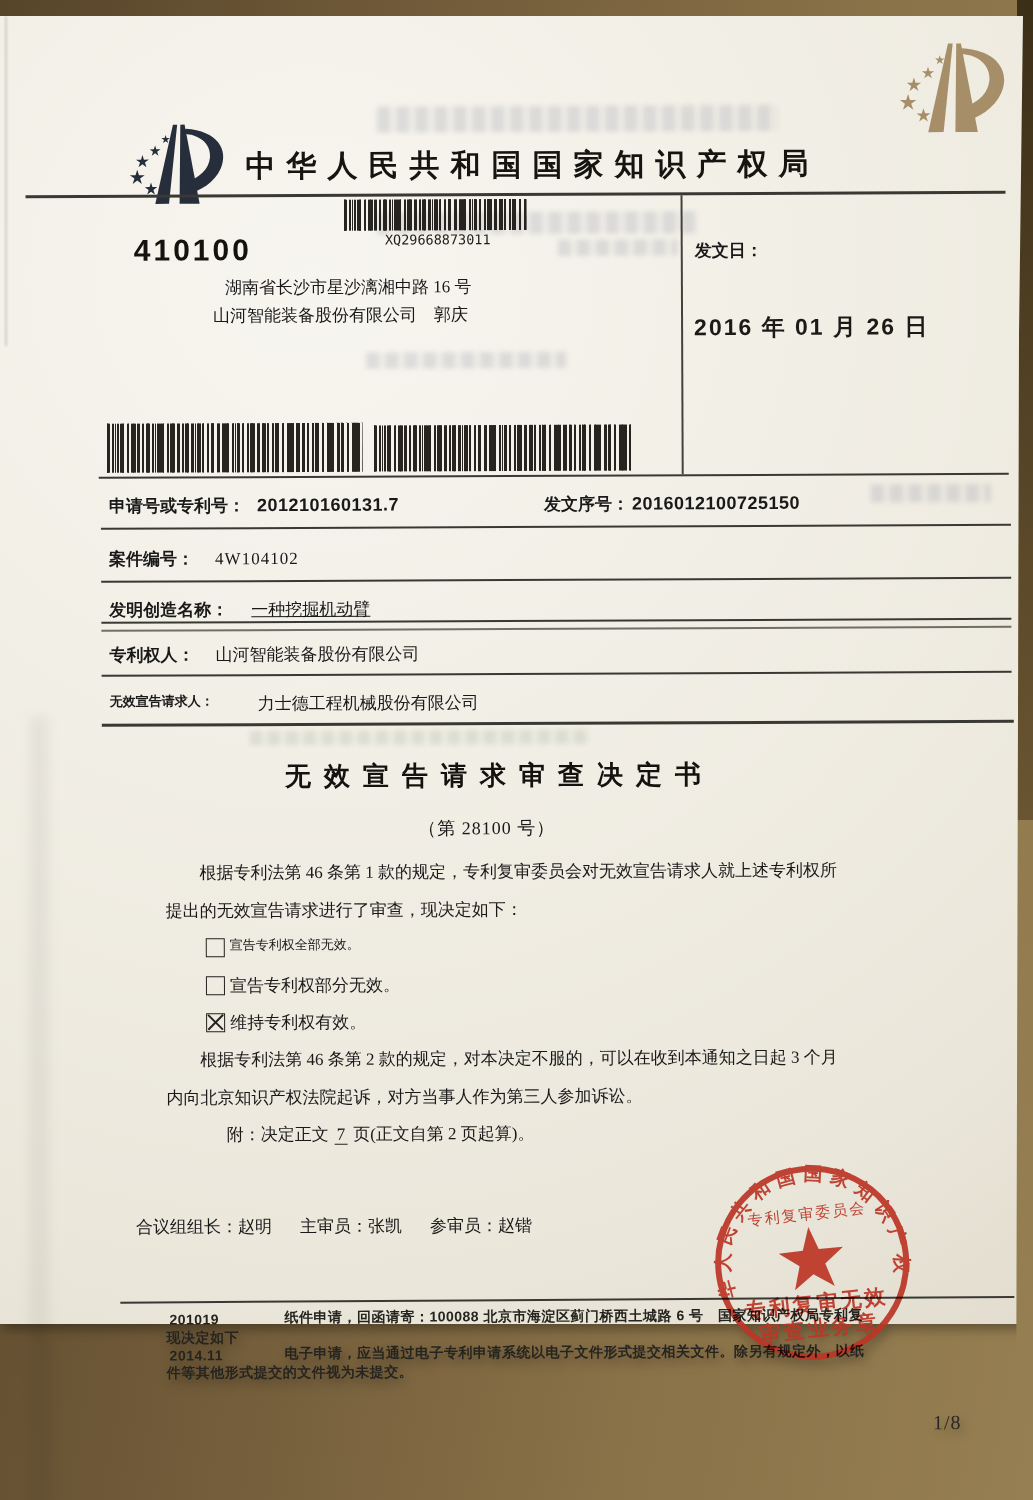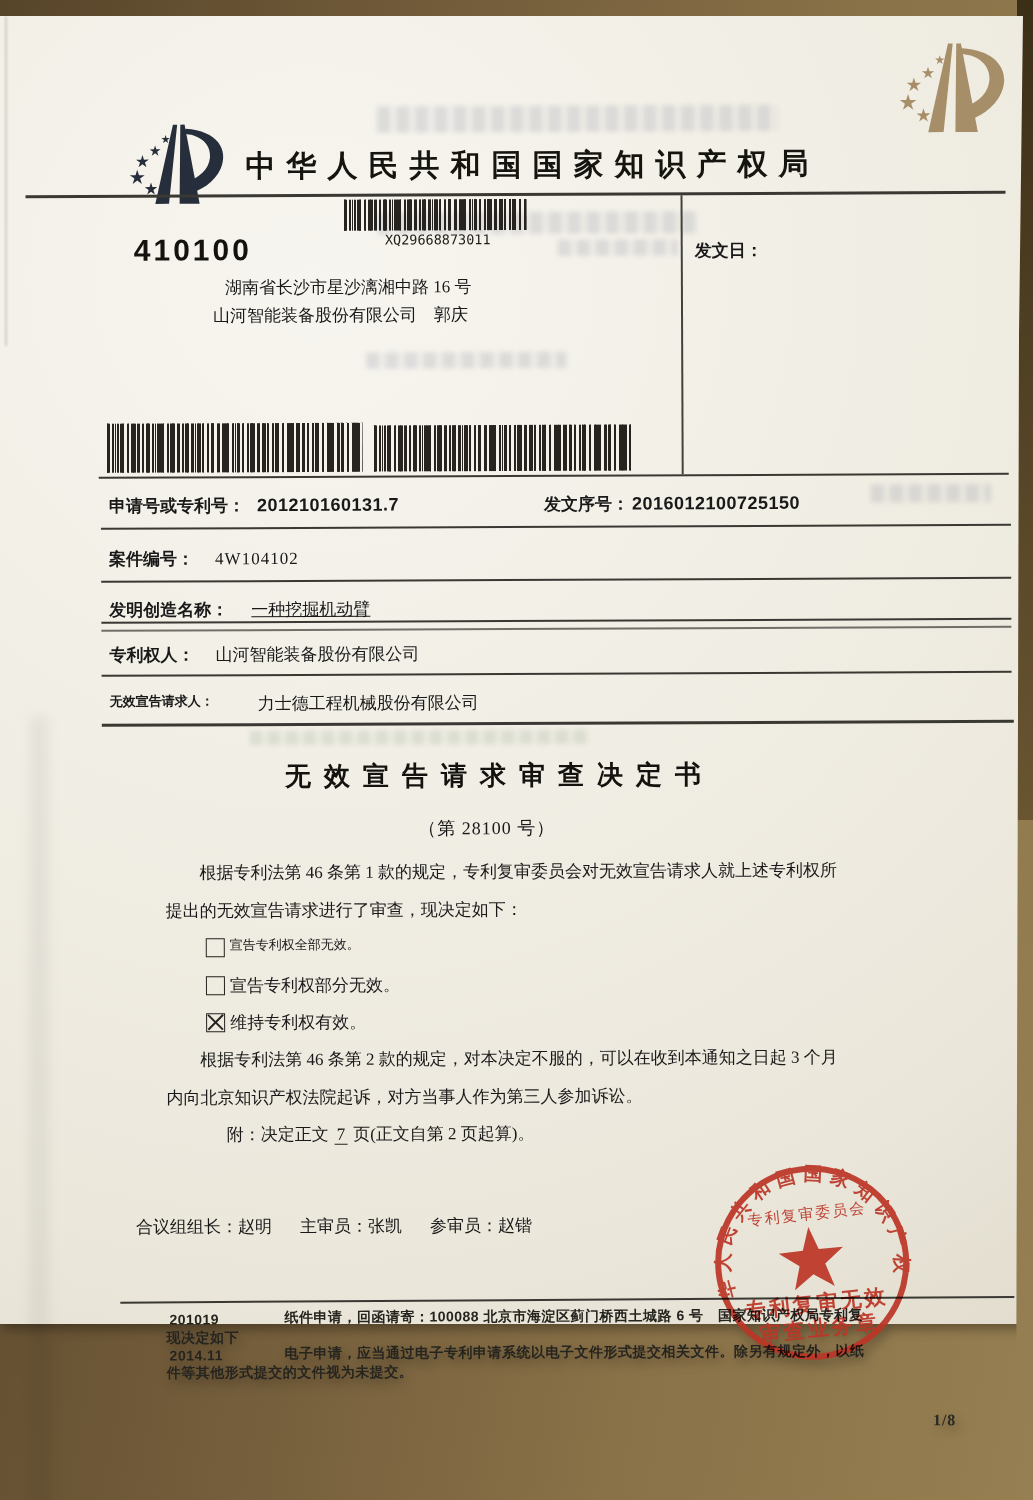--- a/index.html
+++ b/index.html
@@ -97,20 +97,21 @@
     </svg>
     <div class="t b" style="left:248px;top:130px;font-size:30px;letter-spacing:11px;color:#15140f;">中华人民共和国国家知识产权局</div>
     <div class="hr" style="left:28px;top:177px;width:980px;height:3px;"></div>
 
     <div class="barcode" style="left:346px;top:183px;width:183px;height:31px;"></div>
     <div class="t mono" style="left:350px;top:215px;width:180px;text-align:center;font-size:13.5px;color:#201d18;">XQ29668873011</div>
     <div class="t b" style="left:136px;top:214px;font-size:30px;letter-spacing:3px;color:#14120e;">410100</div>
     <div class="t serif b" style="left:697px;top:225px;font-size:17px;text-align:center;">发文日：</div>
     <div class="t serif" style="left:227px;top:260px;font-size:17px;">湖南省长沙市星沙漓湘中路 16 号</div>
     <div class="t serif" style="left:215px;top:288px;font-size:17px;">山河智能装备股份有限公司　郭庆</div>
+    <div class="t" style="left:696px;top:298px;font-size:23px;font-weight:600;letter-spacing:2px;color:#1b1a17;">2016 年 01 月 26 日</div>
     <div class="vr" style="left:683px;top:180px;height:279px;"></div>
 
     <div class="barcode" style="left:108px;top:406px;width:256px;height:49px;"></div>
     <div class="barcode" style="left:375px;top:409px;width:259px;height:46px;"></div>
     <div class="hr" style="left:100px;top:459px;width:910px;"></div>
 
     <div class="t serif b" style="left:110px;top:478px;font-size:17px;">申请号或专利号：</div>
     <div class="t b" style="left:258px;top:477px;font-size:18px;letter-spacing:.5px;">201210160131.7</div>
     <div class="t serif b" style="left:545px;top:478px;font-size:17px;">发文序号：</div>
     <div class="t b" style="left:633px;top:477px;font-size:18px;letter-spacing:.5px;">2016012100725150</div>
@@ -158,21 +159,21 @@
     </div>
 
     <div class="hr" style="left:118px;top:1283px;width:894px;height:2px;transform:rotate(-.12deg);"></div>
     <div class="t footer-t" style="left:167px;top:1294px;">201019</div>
     <div class="t footer-t" style="left:282px;top:1292px;">纸件申请，回函请寄：100088 北京市海淀区蓟门桥西土城路 6 号　国家知识产权局专利复</div>
     <div class="t footer-t" style="left:164px;top:1312px;">现决定如下</div>
     <div class="t footer-t" style="left:167px;top:1330px;">2014.11</div>
     <div class="t footer-t" style="left:282px;top:1328px;">电子申请，应当通过电子专利申请系统以电子文件形式提交相关文件。除另有规定外，以纸</div>
     <div class="t footer-t" style="left:164px;top:1347px;">件等其他形式提交的文件视为未提交。</div>
 
-    <div class="t serif" style="left:930px;top:1396px;font-size:16px;letter-spacing:1px;color:#2a2824;font-weight:bold;">1/8</div>
+    <div class="t serif" style="left:930px;top:1396px;font-size:20px;letter-spacing:1px;color:#2a2824;">1/8</div>
 
     <svg class="seal" viewBox="0 0 220 220">
       <g fill="#bb3526" stroke="none">
         <circle cx="110" cy="110" r="94" fill="none" stroke="#bb3526" stroke-width="6"></circle>
         <path id="sealArc" d="M 34,144 a 83,83 0 1 1 152,0" fill="none"></path>
         <text font-size="19" letter-spacing="7" font-weight="700" fill="#bb3526" font-family="Liberation Sans, sans-serif">
           <textPath href="#sealArc" startOffset="50%" text-anchor="middle">中华人民共和国国家知识产权局</textPath>
         </text>
         <text x="110" y="66" font-size="15" letter-spacing="2" text-anchor="middle" fill="#bb3526" font-family="Liberation Sans, sans-serif">专利复审委员会</text>
         <polygon points="110,74 118,97 142.3,97.5 122.9,112.2 130,135.5 110,121.6 90,135.5 97.1,112.2 77.7,97.5 102,97"></polygon>

